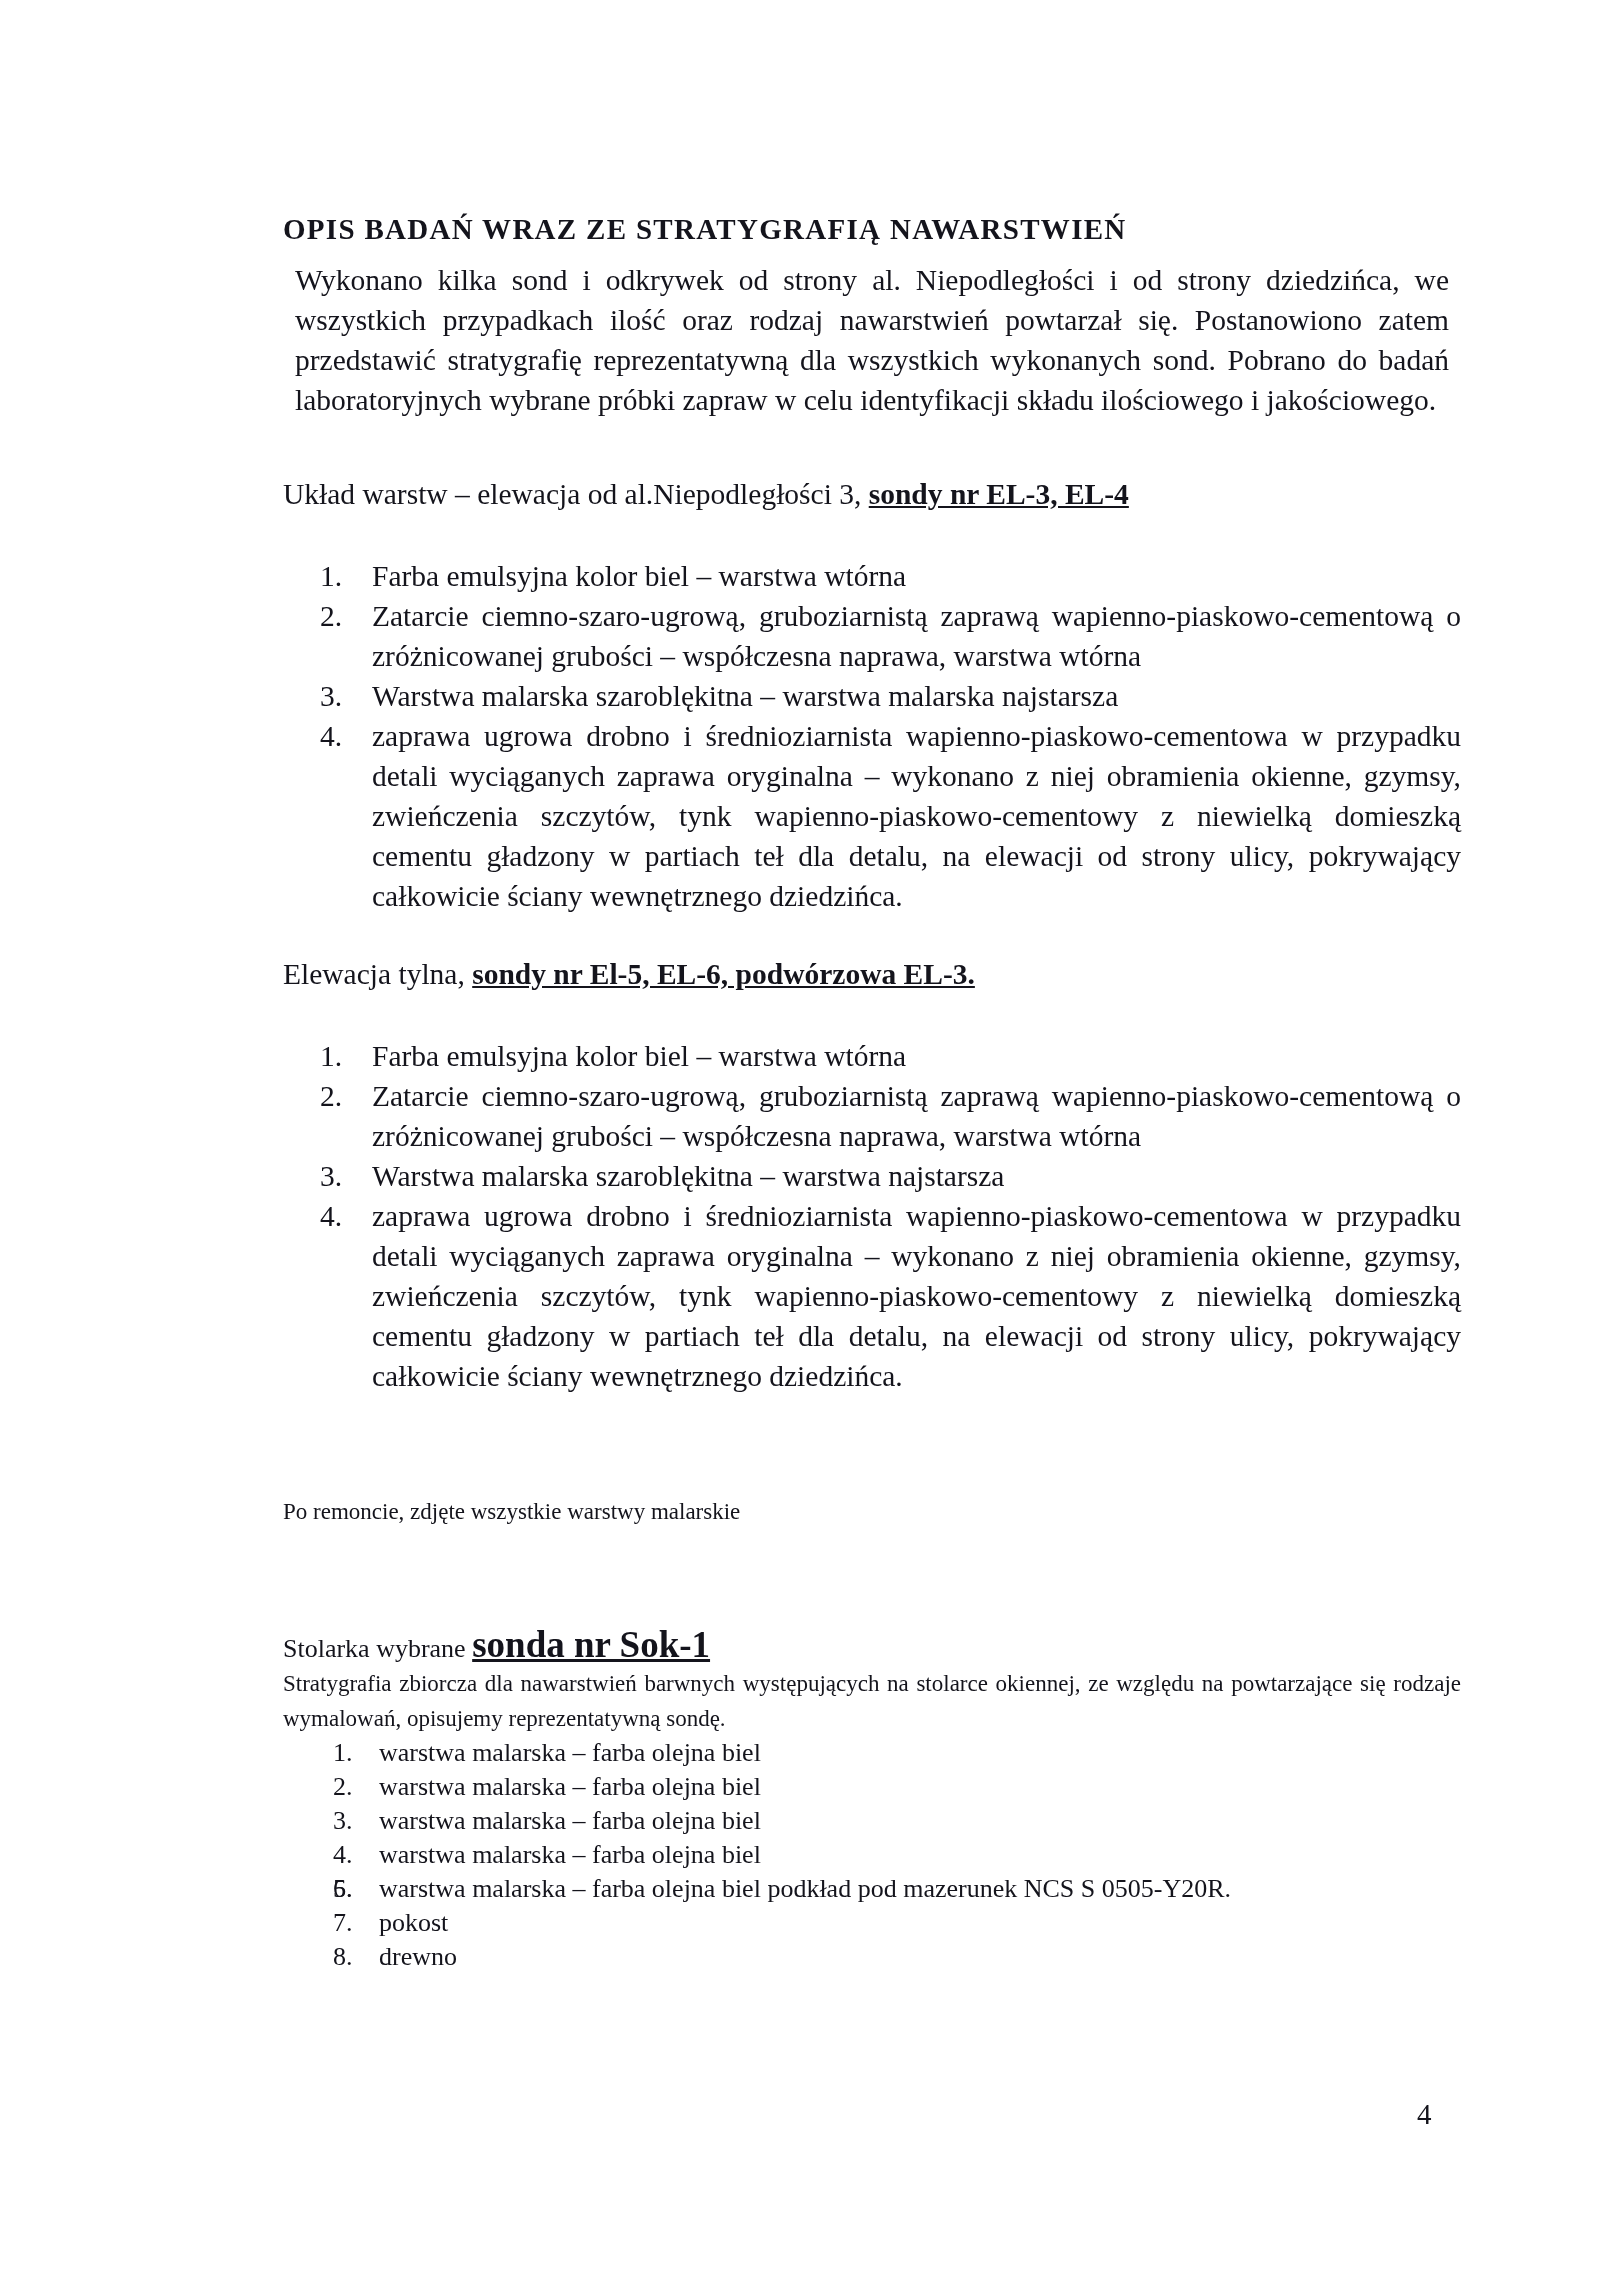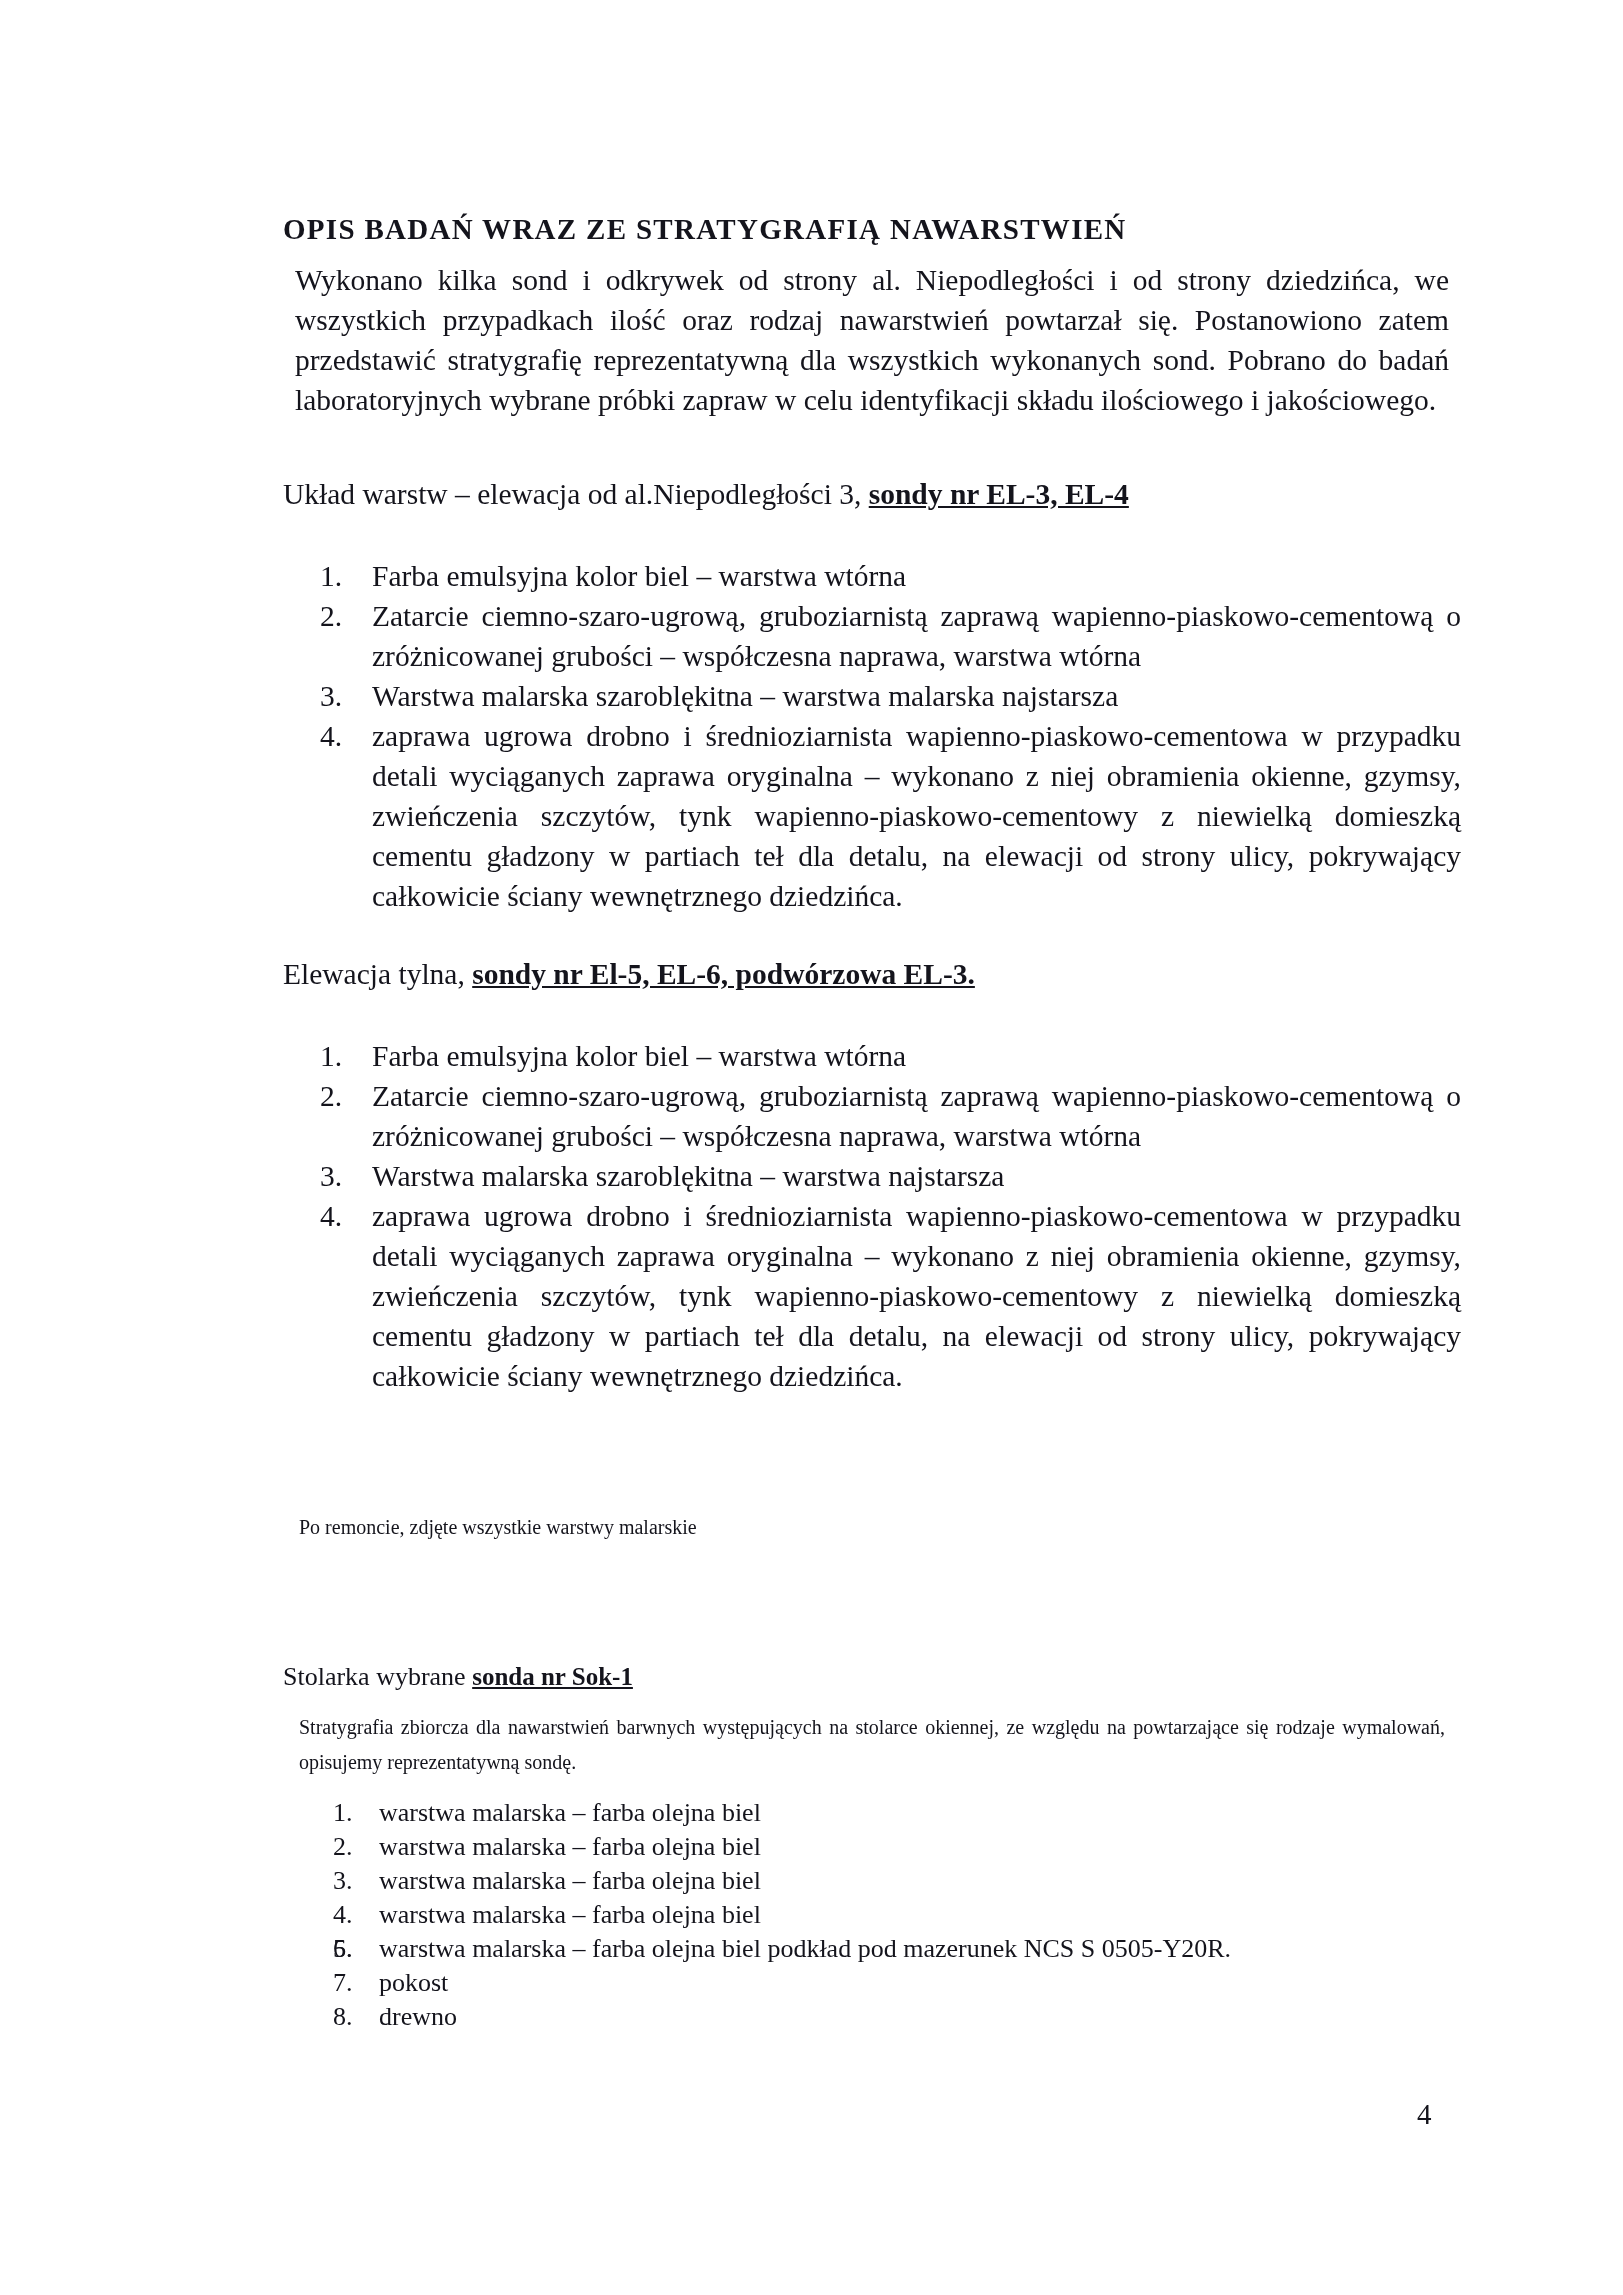--- a/index.html
+++ b/index.html
@@ -13,21 +13,21 @@
     .line { font-size: 29.5px; line-height: 40px; margin: 0; }
     .para { font-size: 29.5px; line-height: 40px; margin: 12px; text-align: justify; }
     .gap-s { height: 38px; }
     .gap-m { height: 42px; }
     .gap-l { height: 98px; }
     .b { font-weight: bold; text-decoration: underline; }
     ol.layers { margin: 0; padding: 0; list-style: none; }
     ol.layers li { position: relative; padding-left: 89px; font-size: 29.5px; line-height: 40px; text-align: justify; }
     ol.layers li .num { position: absolute; left: 37px; top: 0; }
     .small { font-size: 26px; line-height: 35px; }
-    .small-para { font-size: 20px; line-height: 35px; margin: 16px; text-align: justify; }
+    .small-para { font-size: 23px; line-height: 35px; margin: 0; text-align: justify; }
     ol.small-list { margin: 0; padding: 0; list-style: none; }
     ol.small-list li { position: relative; padding-left: 96px; font-size: 26px; line-height: 34px; }
     ol.small-list li .num { position: absolute; left: 50px; top: 0; }
     .page-number { position: absolute; left: 1417px; top: 2098px; font-size: 29px; }
   </style>
 </head>
 <body>
 
 <div class="page">
 
@@ -59,21 +59,21 @@
     <li><span class="num">3.</span><span>Warstwa malarska szaroblękitna – warstwa najstarsza</span></li>
     <li><span class="num">4.</span><span>zaprawa ugrowa drobno i średnioziarnista wapienno-piaskowo-cementowa w przypadku detali wyciąganych zaprawa oryginalna – wykonano z niej obramienia okienne, gzymsy, zwieńczenia szczytów, tynk wapienno-piaskowo-cementowy z niewielką domieszką cementu gładzony w partiach teł dla detalu, na elewacji od strony ulicy, pokrywający całkowicie ściany wewnętrznego dziedzińca.</span></li>
   </ol>
 
   <div class="gap-l"></div>
 
   <p class="small-para">Po remoncie, zdjęte wszystkie warstwy malarskie</p>
 
   <div class="gap-l"></div>
 
-  <p class="small" style="margin:0"><span>Stolarka wybrane </span><span class="b" style="font-size:25px">sonda nr Sok-1</span></p>
+  <p class="small" style="margin:0"><span>Stolarka wybrane </span><span class="b" style="font-size:37px">sonda nr Sok-1</span></p>
   <p class="small-para">Stratygrafia zbiorcza dla nawarstwień barwnych występujących na stolarce okiennej, ze względu na powtarzające się rodzaje wymalowań, opisujemy reprezentatywną sondę.</p>
 
   <ol class="small-list">
     <li><span class="num">1.</span><span>warstwa malarska – farba olejna biel</span></li>
     <li><span class="num">2.</span><span>warstwa malarska – farba olejna biel</span></li>
     <li><span class="num">3.</span><span>warstwa malarska – farba olejna biel</span></li>
     <li><span class="num">4.</span><span>warstwa malarska – farba olejna biel</span></li>
     <li><span class="num">5.</span></li>
     <li><span class="num">6.</span><span>warstwa malarska – farba olejna biel podkład pod mazerunek NCS S 0505-Y20R.</span></li>
     <li><span class="num">7.</span><span>pokost</span></li>

